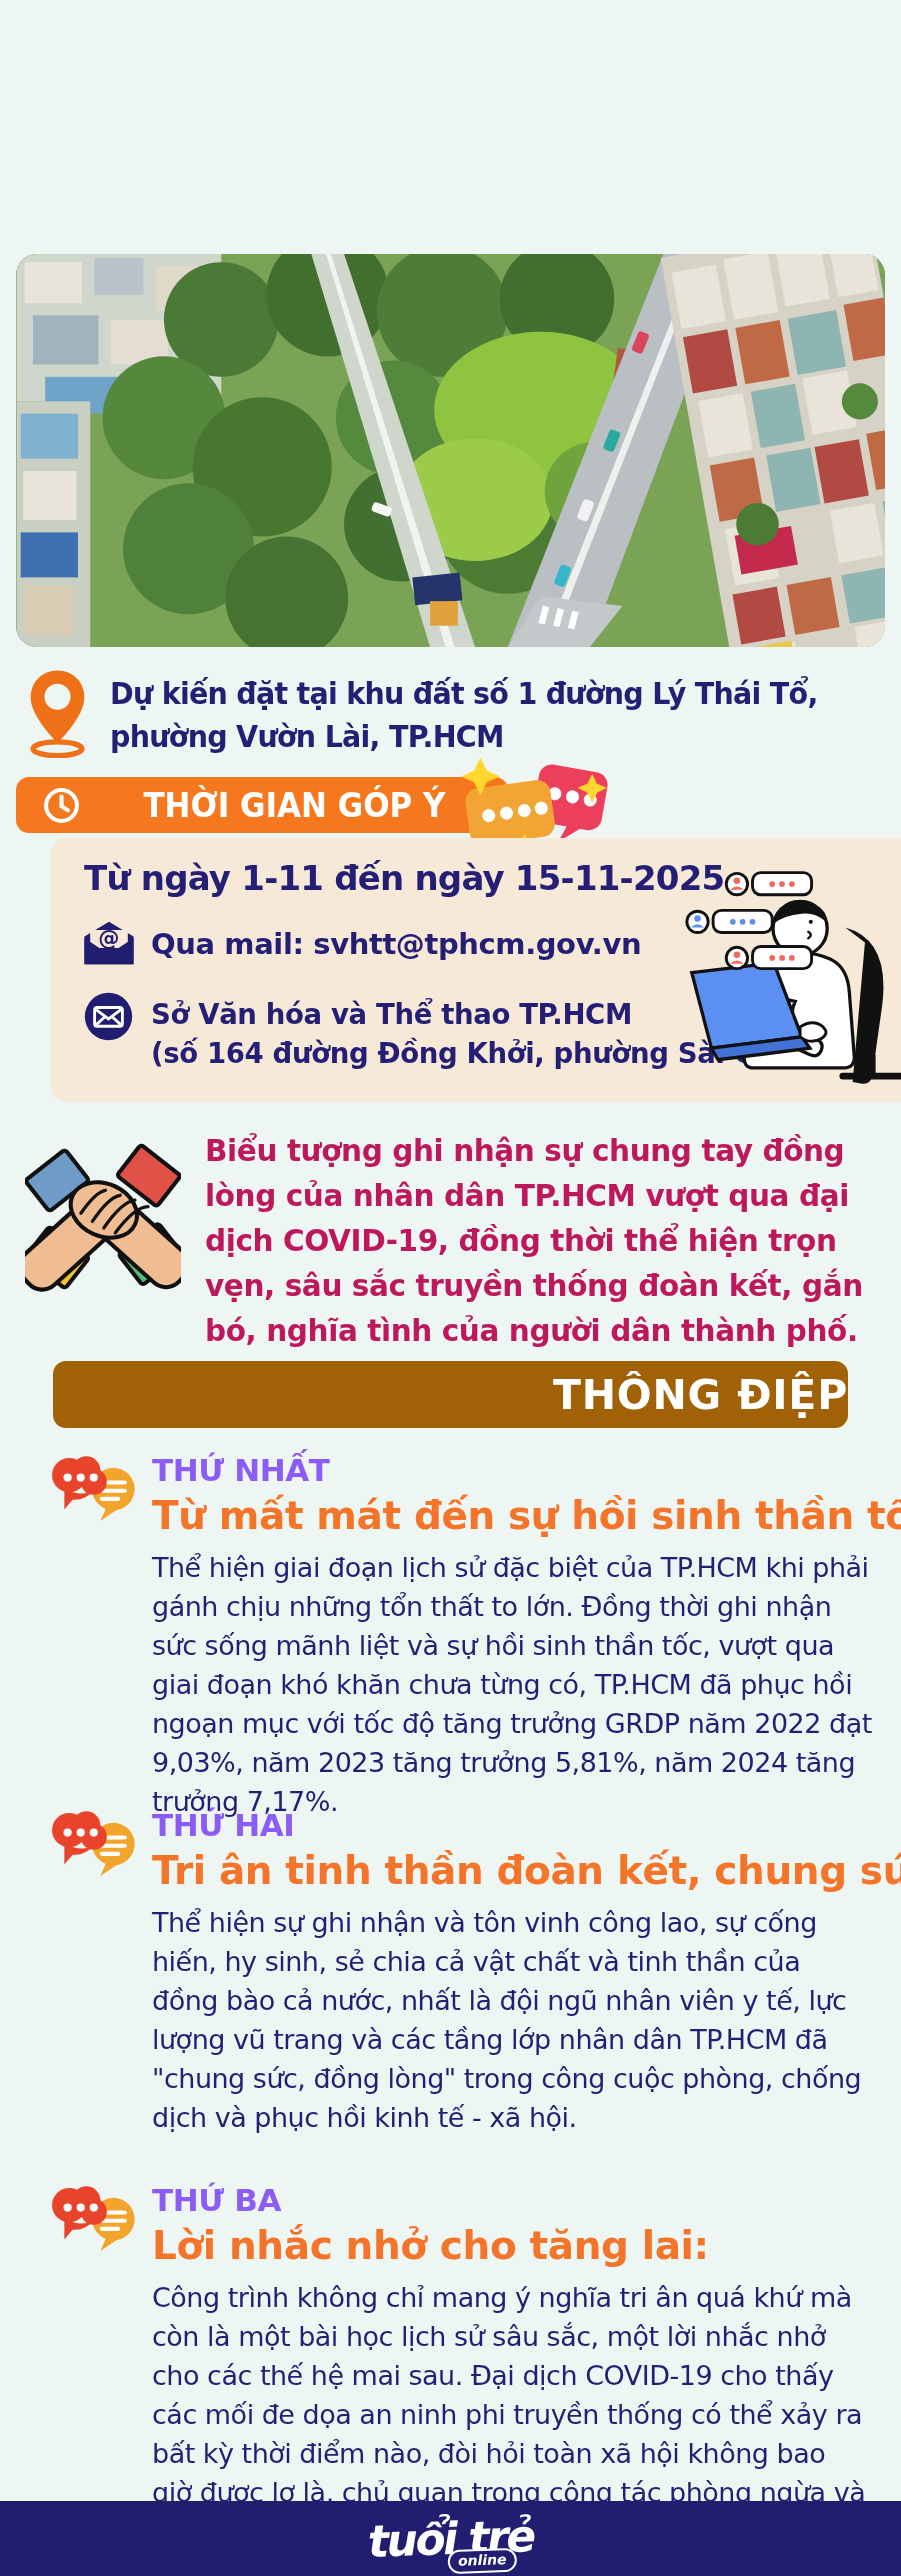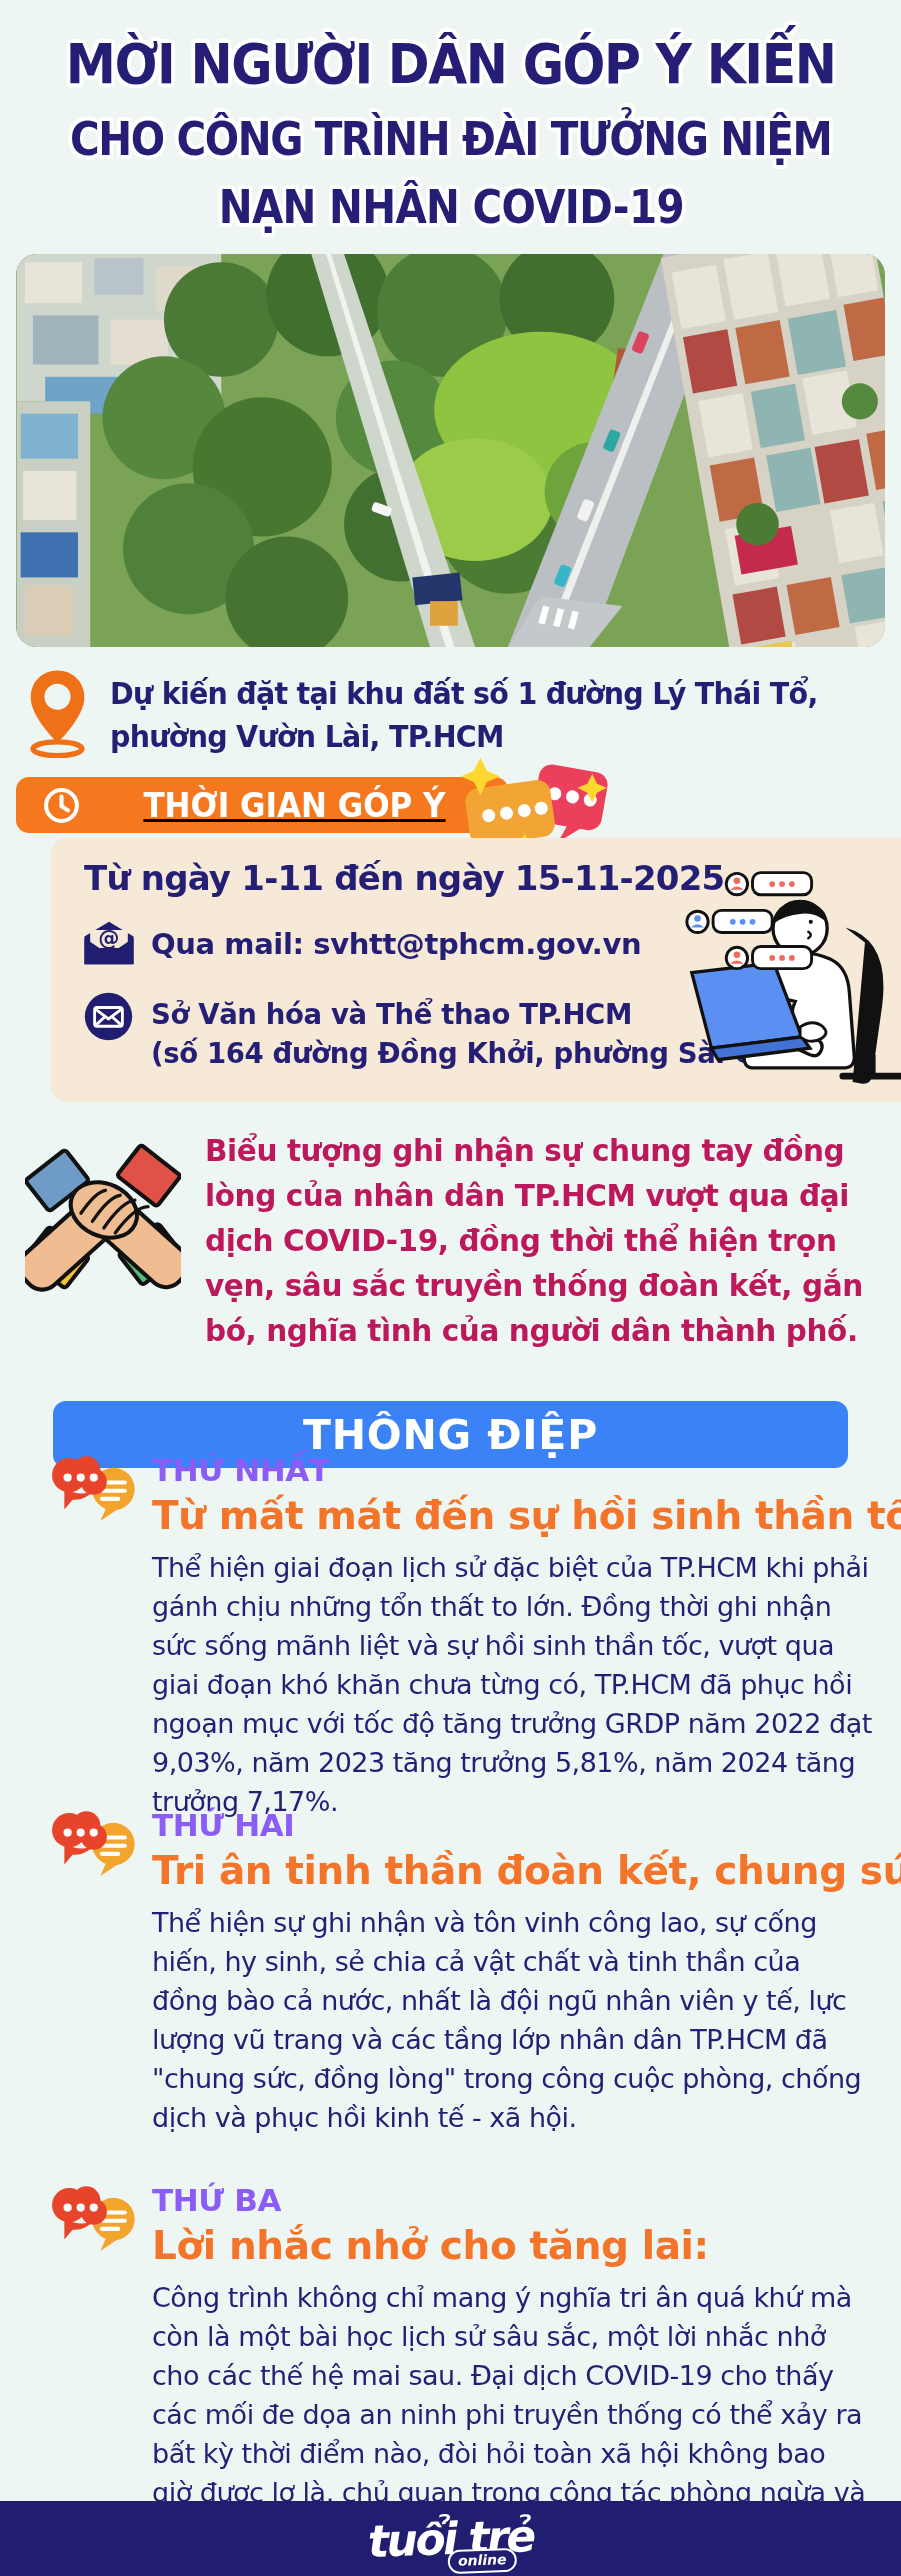--- a/index.html
+++ b/index.html
@@ -15,65 +15,60 @@
   .tl3{font-size:46px;transform:scaleX(.88);line-height:67px;letter-spacing:-0.8px;}
 
   
   .photo{position:absolute;top:254px;left:16.4px;width:869px;height:393px;border-radius:21px;overflow:hidden;background:#6f9c4e;}
 
   
   .loc-pin{position:absolute;top:666px;left:23px;width:69px;height:92px;}
   .loc-text{position:absolute;top:672px;left:110px;color:#241f75;font-weight:700;font-size:31px;line-height:43px;letter-spacing:-0.8px;transform:scaleX(.92);transform-origin:left top;white-space:nowrap;}
 
   
-  .time-bar{position:absolute;top:777px;left:16.4px;width:492px;height:56px;background:#f5781f;border-radius:13px;display:flex;align-items:center;text-decoration:underline;}
+  .time-bar{position:absolute;top:777px;left:16.4px;width:492px;height:56px;background:#f5781f;border-radius:13px;display:flex;align-items:center;}
   .time-bar .clock{margin-left:26px;width:39px;height:39px;flex:0 0 auto;}
   .time-bar .time-label{flex:1;text-align:center;color:#fff;font-weight:700;font-size:33px;letter-spacing:0;transform:scaleX(.94);white-space:nowrap;}
   .bubbles3d{position:absolute;top:756px;left:449px;width:164px;height:102px;}
 
   
   .beige{position:absolute;top:838px;left:28px;width:869px;height:264px;background:#f6e9d7;border-radius:15px;margin-left:23px;}
   .date-range{position:absolute;top:19.7px;left:33px;color:#241f75;font-weight:700;font-size:34px;letter-spacing:-0.8px;white-space:nowrap;}
   .mail-icon{position:absolute;top:82px;left:31px;width:54px;height:46px;}
   .mail-text{position:absolute;top:89px;left:100px;color:#241f75;font-weight:700;font-size:29px;white-space:nowrap;letter-spacing:-0.4px;}
   .office-icon{position:absolute;top:154px;left:33px;width:49px;height:49px;}
   .office-text{position:absolute;top:157px;left:100px;color:#241f75;font-weight:700;font-size:29px;line-height:39px;letter-spacing:-0.4px;white-space:nowrap;transform:scaleX(.95);transform-origin:left top;}
   .person-ill{position:absolute;top:28px;right:4.9px;width:238px;height:234px;}
 
   
   .hands-ill{position:absolute;top:1138px;left:24.6px;width:156px;height:162px;}
   .symbol-par{position:absolute;top:1129px;left:205px;width:661px;color:#be185d;font-weight:700;font-size:29.5px;line-height:45px;letter-spacing:-0.4px;}
 
   
-  .msg-bar{position:absolute;top:1361px;left:53px;width:795px;height:67px;background:#3b82f6;border-radius:13px;display:flex;align-items:center;justify-content:center;color:#fff;font-weight:700;font-size:41px;letter-spacing:0.8px;margin-top:40px;}
+  .msg-bar{position:absolute;top:1361px;left:53px;width:795px;height:67px;background:#a16207;border-radius:13px;display:flex;align-items:center;justify-content:flex-end;color:#fff;font-weight:700;font-size:41px;letter-spacing:0.8px;}
 
   
   .msg-item{position:absolute;left:0;width:902px;}
   .msg-item .chat-ic{position:absolute;left:48px;top:0;width:94px;height:70px;}
   .msg-item .m-label{position:absolute;left:152px;top:0;color:#8b5cf6;font-weight:700;font-size:31px;letter-spacing:-0.4px;}
   .msg-item .m-sub{position:absolute;left:152px;top:41px;color:#f4742a;font-weight:700;font-size:39px;letter-spacing:-0.4px;white-space:nowrap;}
   .msg-item .m-body{position:absolute;left:152px;top:96px;width:720px;color:#241f75;font-weight:400;font-size:27px;line-height:39px;letter-spacing:-0.5px;}
   .mi-1{top:1452px;} .mi-2{top:1807px;} .mi-3{top:2182px;}
 
   
   .footer{position:absolute;top:2501px;left:0;width:902px;height:75px;background:#211d71;display:flex;align-items:center;justify-content:center;}
   .logo-wrap{position:relative;transform:rotate(-2deg);}
   .logo-main{color:#fff;font-weight:700;font-style:italic;font-size:44px;letter-spacing:-2.5px;line-height:44px;}
   .logo-sub{position:absolute;left:79px;top:33px;color:#fff;background:#211d71;border:2.5px solid #fff;border-radius:13px;font-size:14px;font-weight:700;font-style:italic;padding:0 8.2px;line-height:19.7px;}
 </style>
 </head>
 <body>
 
 <div class="page">
 
-  <div class="title-block">
-    <div><span class="title-line tl1">MỜI NGƯỜI DÂN GÓP Ý KIẾN</span></div>
-    <div><span class="title-line tl2">CHO CÔNG TRÌNH ĐÀI TƯỞNG NIỆM</span></div>
-    <div><span class="title-line tl3">NẠN NHÂN COVID-19</span></div>
-  </div>
 
   <div class="photo">
     <svg width="869" height="393" viewBox="0 0 1060 480">
       <rect width="1060" height="480" fill="#7aa356"></rect>
 
       <rect x="0" y="0" width="250" height="180" fill="#cfd6cc"></rect>
       <rect x="10" y="10" width="70" height="50" fill="#e8e4da"></rect>
       <rect x="95" y="5" width="60" height="45" fill="#b8c4c9"></rect>
       <rect x="170" y="15" width="65" height="55" fill="#dfd9c9"></rect>
       <rect x="20" y="75" width="80" height="60" fill="#9fb4bb"></rect>

